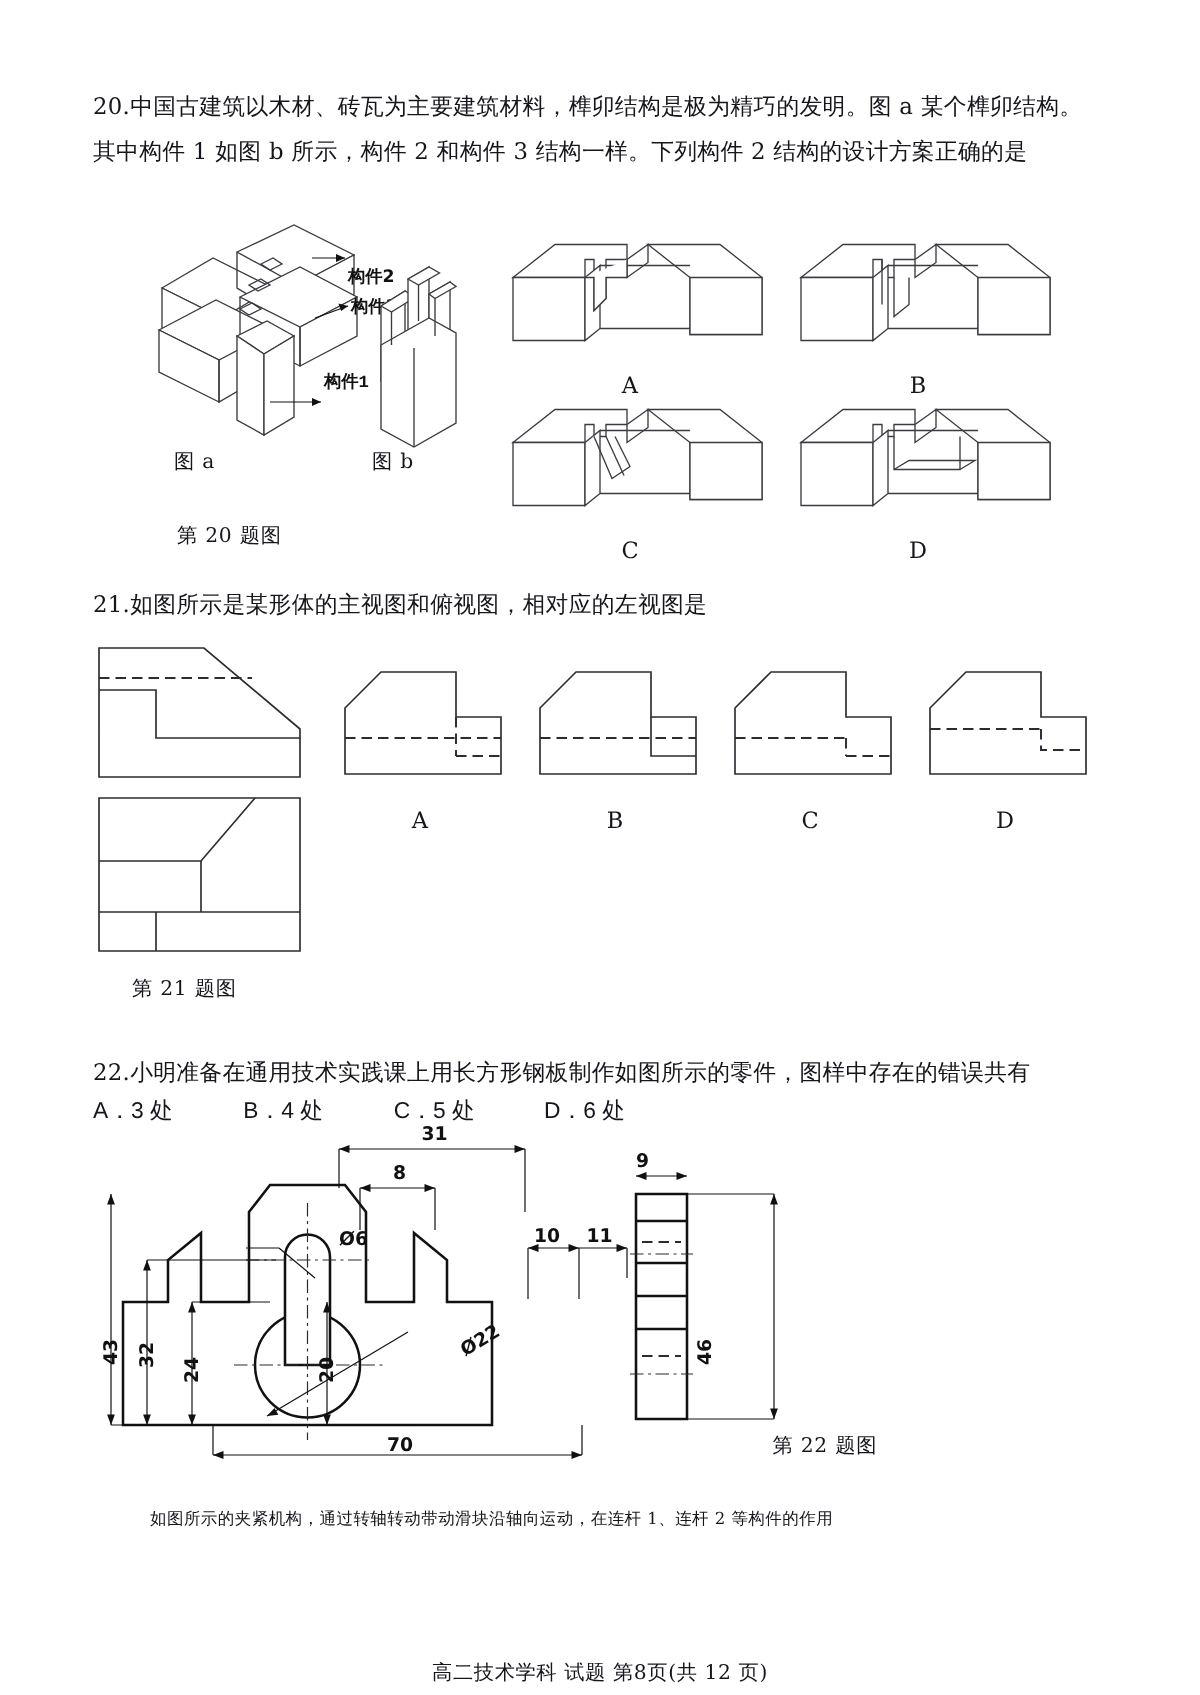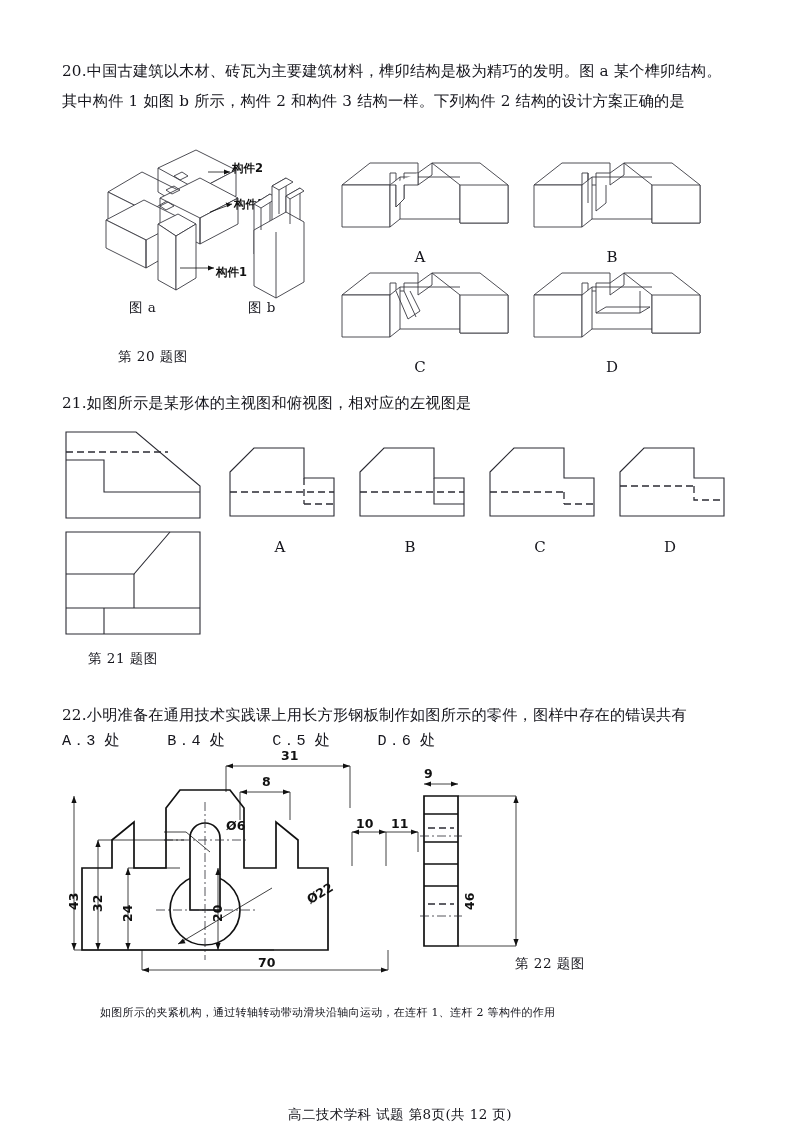--- a/index.html
+++ b/index.html
@@ -11,21 +11,21 @@
   .page{position:absolute;left:0;top:0;width:672px;height:1130px;border-radius:11px;}
 
   
   .qtext{
     position:absolute;font-size:15.2px;line-height:30px;
     letter-spacing:.2px;color:#15151c;white-space:nowrap;
   }
   .qtext.serif{font-family:"DejaVu Serif","Liberation Serif",serif;}
   .optrow{
     position:absolute;font-size:15.2px;line-height:26px;color:#15151c;
-    white-space:nowrap;font-family:Liberation Mono, monospace;
+    white-space:nowrap;font-family:Liberation Sans, sans-serif;
   }
   .optrow span{display:inline-block;}
   .para{
     position:absolute;font-size:11px;line-height:30px;color:#15151c;
     font-family:"DejaVu Serif","Liberation Serif",serif;letter-spacing:.3px;
   }
   .caption{
     position:absolute;font-size:13.5px;color:#15151c;white-space:nowrap;
     font-family:"DejaVu Serif","Liberation Serif",serif;letter-spacing:.5px;
   }
@@ -92,39 +92,39 @@
   </svg>
 
   <svg style="left:96px;top:150px;" width="160" height="160" viewBox="0 0 160 160">
     <path class="ln-dim" d="M112,22 L134,22"></path>
       <path d="M134,22 l-6,-2.6 l0,5.2 z" fill="#111"></path>
     <path class="ln-dim" d="M114,62 L136,54"></path>
       <path d="M136,54 l-6.4,-1.6 l1.8,4.9 z" fill="#111"></path>
     <path class="ln-dim" d="M84,118 L118,118"></path>
       <path d="M118,118 l-6,-2.6 l0,5.2 z" fill="#111"></path>
   </svg>
-  <div class="lbl" style="left:232px;top:161px;">构件2</div>
+  <div class="lbl" style="left:232px;top:177px;">构件2</div>
   <div class="lbl" style="left:234px;top:197px;">构件3</div>
-  <div class="lbl" style="left:216px;top:265px;">构件1</div>
+  <div class="lbl" style="left:216px;top:247px;font-family:Liberation Mono, monospace;">构件1</div>
 
   <svg style="left:246px;top:170px;" width="60" height="130" viewBox="0 0 60 130">
     <path class="ln-thin fillw" d="M8,34 L24,24 L24,74 L8,84 Z"></path>
     <path class="ln-thin fillw" d="M8,34 L24,24 L31,28 L15,38 Z"></path>
     <path class="ln-thin fillw" d="M26,16 L40,8 L40,62 L26,70 Z"></path>
     <path class="ln-thin fillw" d="M26,16 L40,8 L47,12 L33,20 Z"></path>
     <path class="ln-thin fillw" d="M40,26 L54,18 L54,72 L40,80 Z"></path>
     <path class="ln-thin fillw" d="M40,26 L54,18 L58,21 L44,29 Z"></path>
 
     <path class="ln-thin fillw" d="M8,60 L40,42 L58,52 L58,112 L30,128 L8,116 Z"></path>
     <path class="ln-thin" d="M30,62 L30,128"></path>
     <path class="ln-thin" d="M15,38 L15,60"></path>
     <path class="ln-thin" d="M33,20 L33,44"></path>
     <path class="ln-thin" d="M44,29 L44,54"></path>
   </svg>
-  <div class="caption" style="left:116px;top:299px;margin-left:13px;">图 a</div>
+  <div class="caption" style="left:116px;top:299px;">图 a</div>
   <div class="caption" style="left:248px;top:299px;">图 b</div>
   <div class="caption" style="left:118px;top:348px;">第 20 题图</div>
 
   <svg style="left:340px;top:155px;" width="170" height="90" viewBox="0 0 170 90">
     <path class="ln-thin fillw" d="M2,30 L30,8 L78,8 L78,18 L64,18 L64,30 L56,30 L56,18 L50,18 L50,30 Z"></path>
     <path class="ln-thin fillw" d="M2,30 L50,30 L50,72 L2,72 Z"></path>
     <path class="ln-thin fillw" d="M50,30 L50,72 L60,64 L60,22 Z"></path>
     <path class="ln-thin fillw" d="M92,8 L140,8 L168,30 L168,68 L120,68 L120,30 Z"></path>
     <path class="ln-thin fillw" d="M120,30 L168,30 L168,68 L120,68 Z"></path>
     <path class="ln-thin fillw" d="M78,18 L92,8 L92,20 L78,30 Z"></path>

